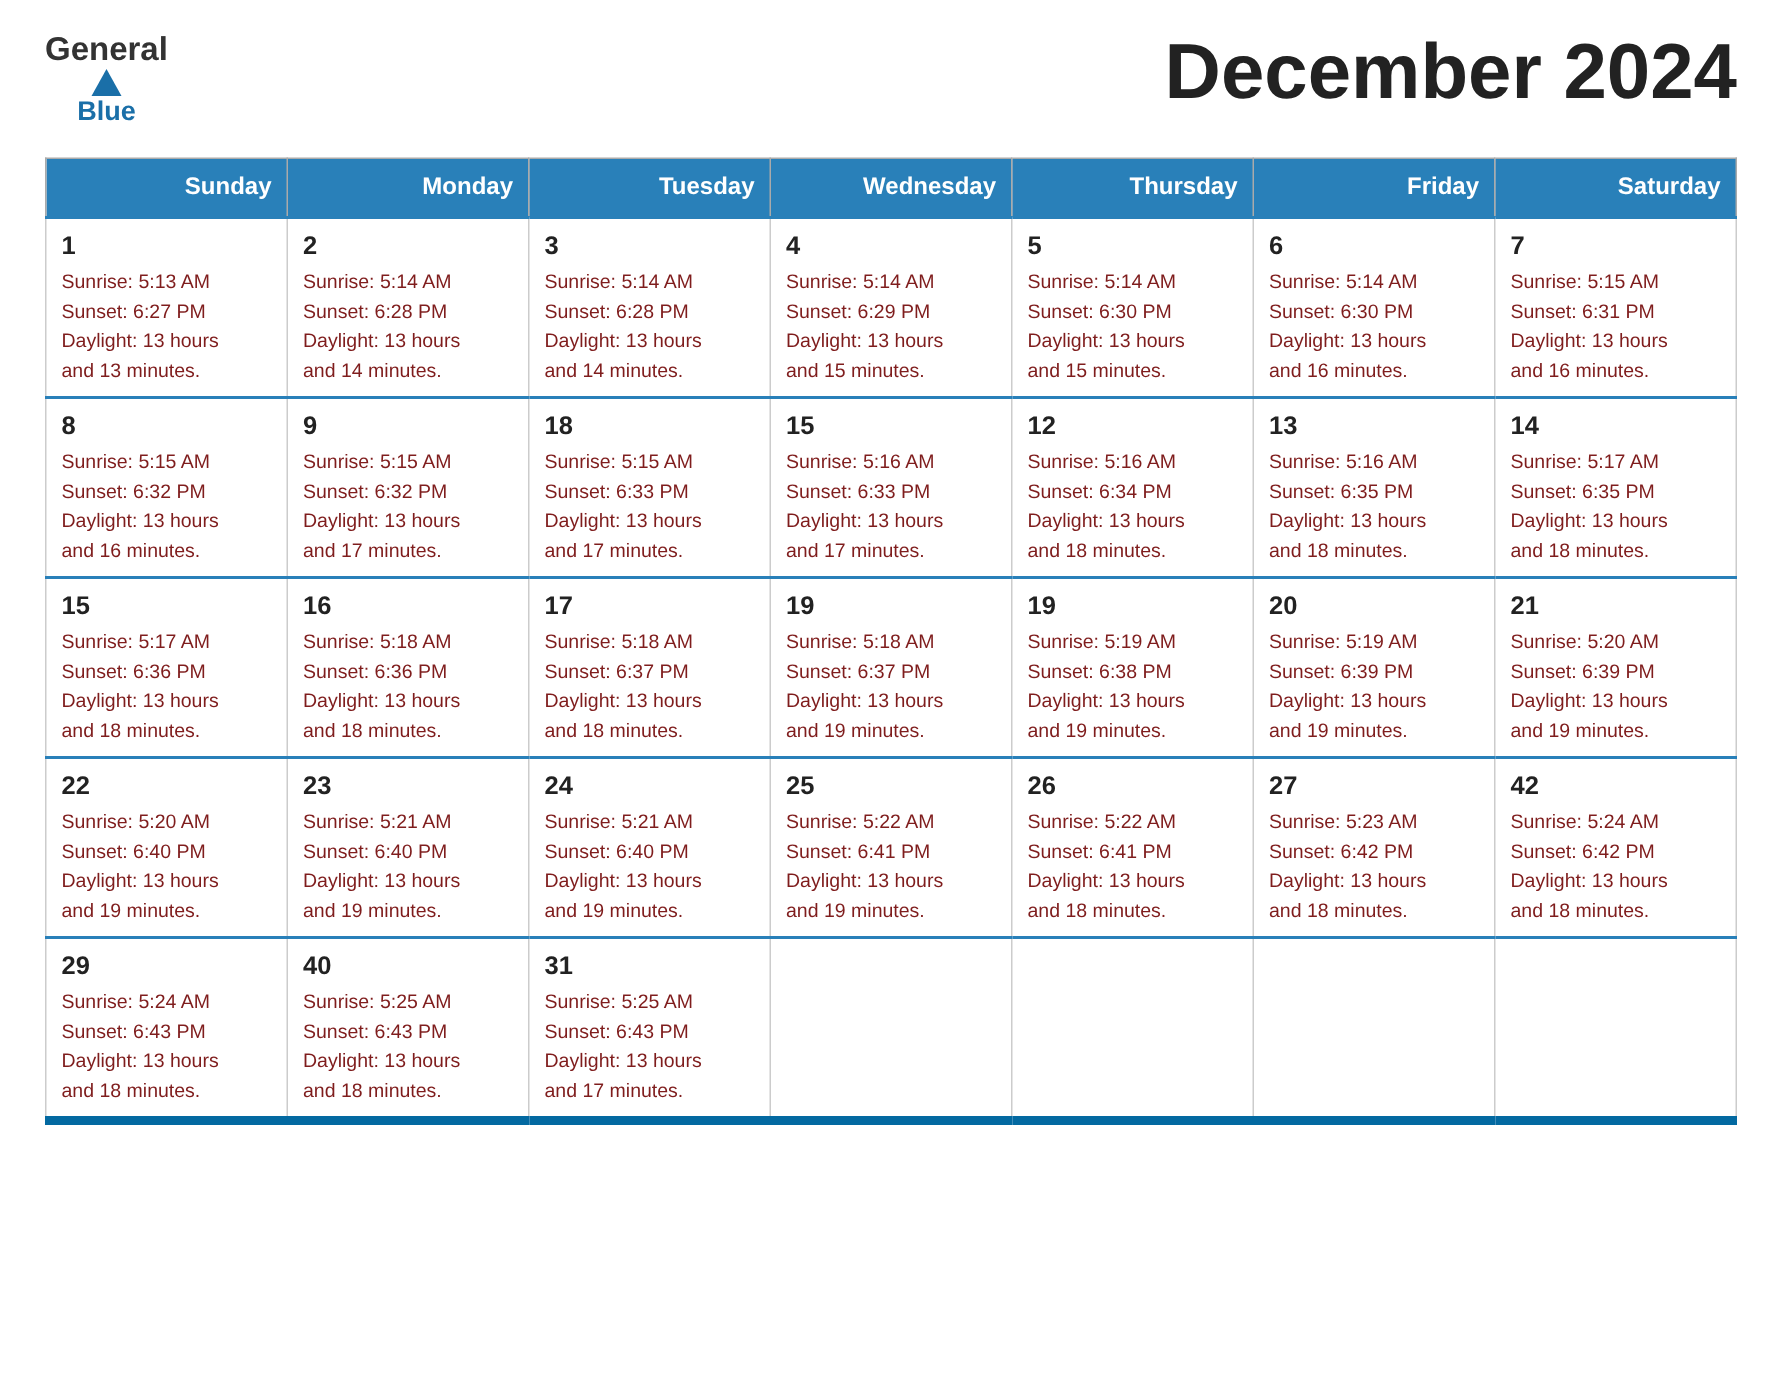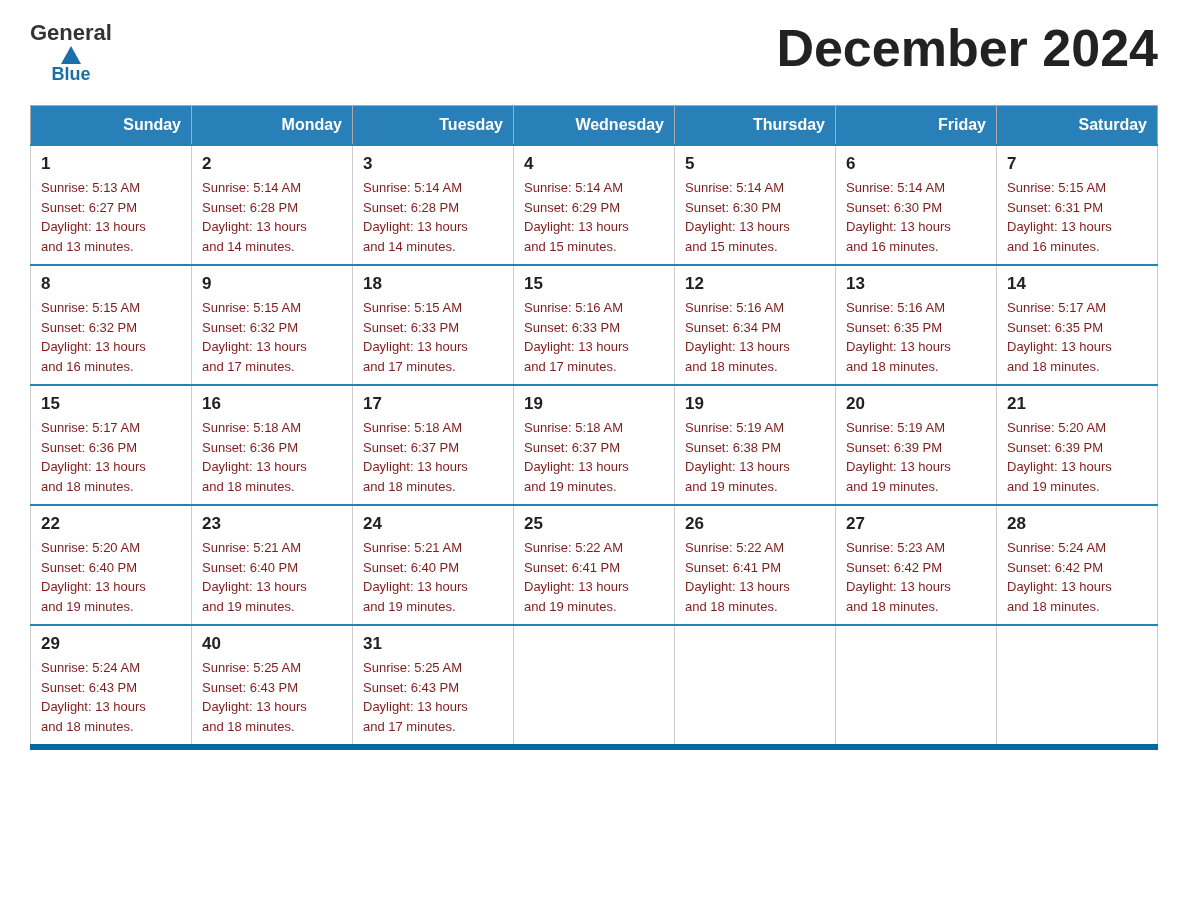--- a/index.html
+++ b/index.html
@@ -244,21 +244,21 @@
       </td>
         <td>
         <span class="day-num">26</span>
         <span class="day-info">Sunrise: 5:22 AM<br>Sunset: 6:41 PM<br>Daylight: 13 hours<br>and 18 minutes.</span>
       </td>
         <td>
         <span class="day-num">27</span>
         <span class="day-info">Sunrise: 5:23 AM<br>Sunset: 6:42 PM<br>Daylight: 13 hours<br>and 18 minutes.</span>
       </td>
         <td>
-        <span class="day-num">28</span>
+        <span class="day-num">42</span>
         <span class="day-info">Sunrise: 5:24 AM<br>Sunset: 6:42 PM<br>Daylight: 13 hours<br>and 18 minutes.</span>
       </td>
       </tr>
       <tr>
         <td>
         <span class="day-num">29</span>
         <span class="day-info">Sunrise: 5:24 AM<br>Sunset: 6:43 PM<br>Daylight: 13 hours<br>and 18 minutes.</span>
       </td>
         <td>
         <span class="day-num">40</span>

